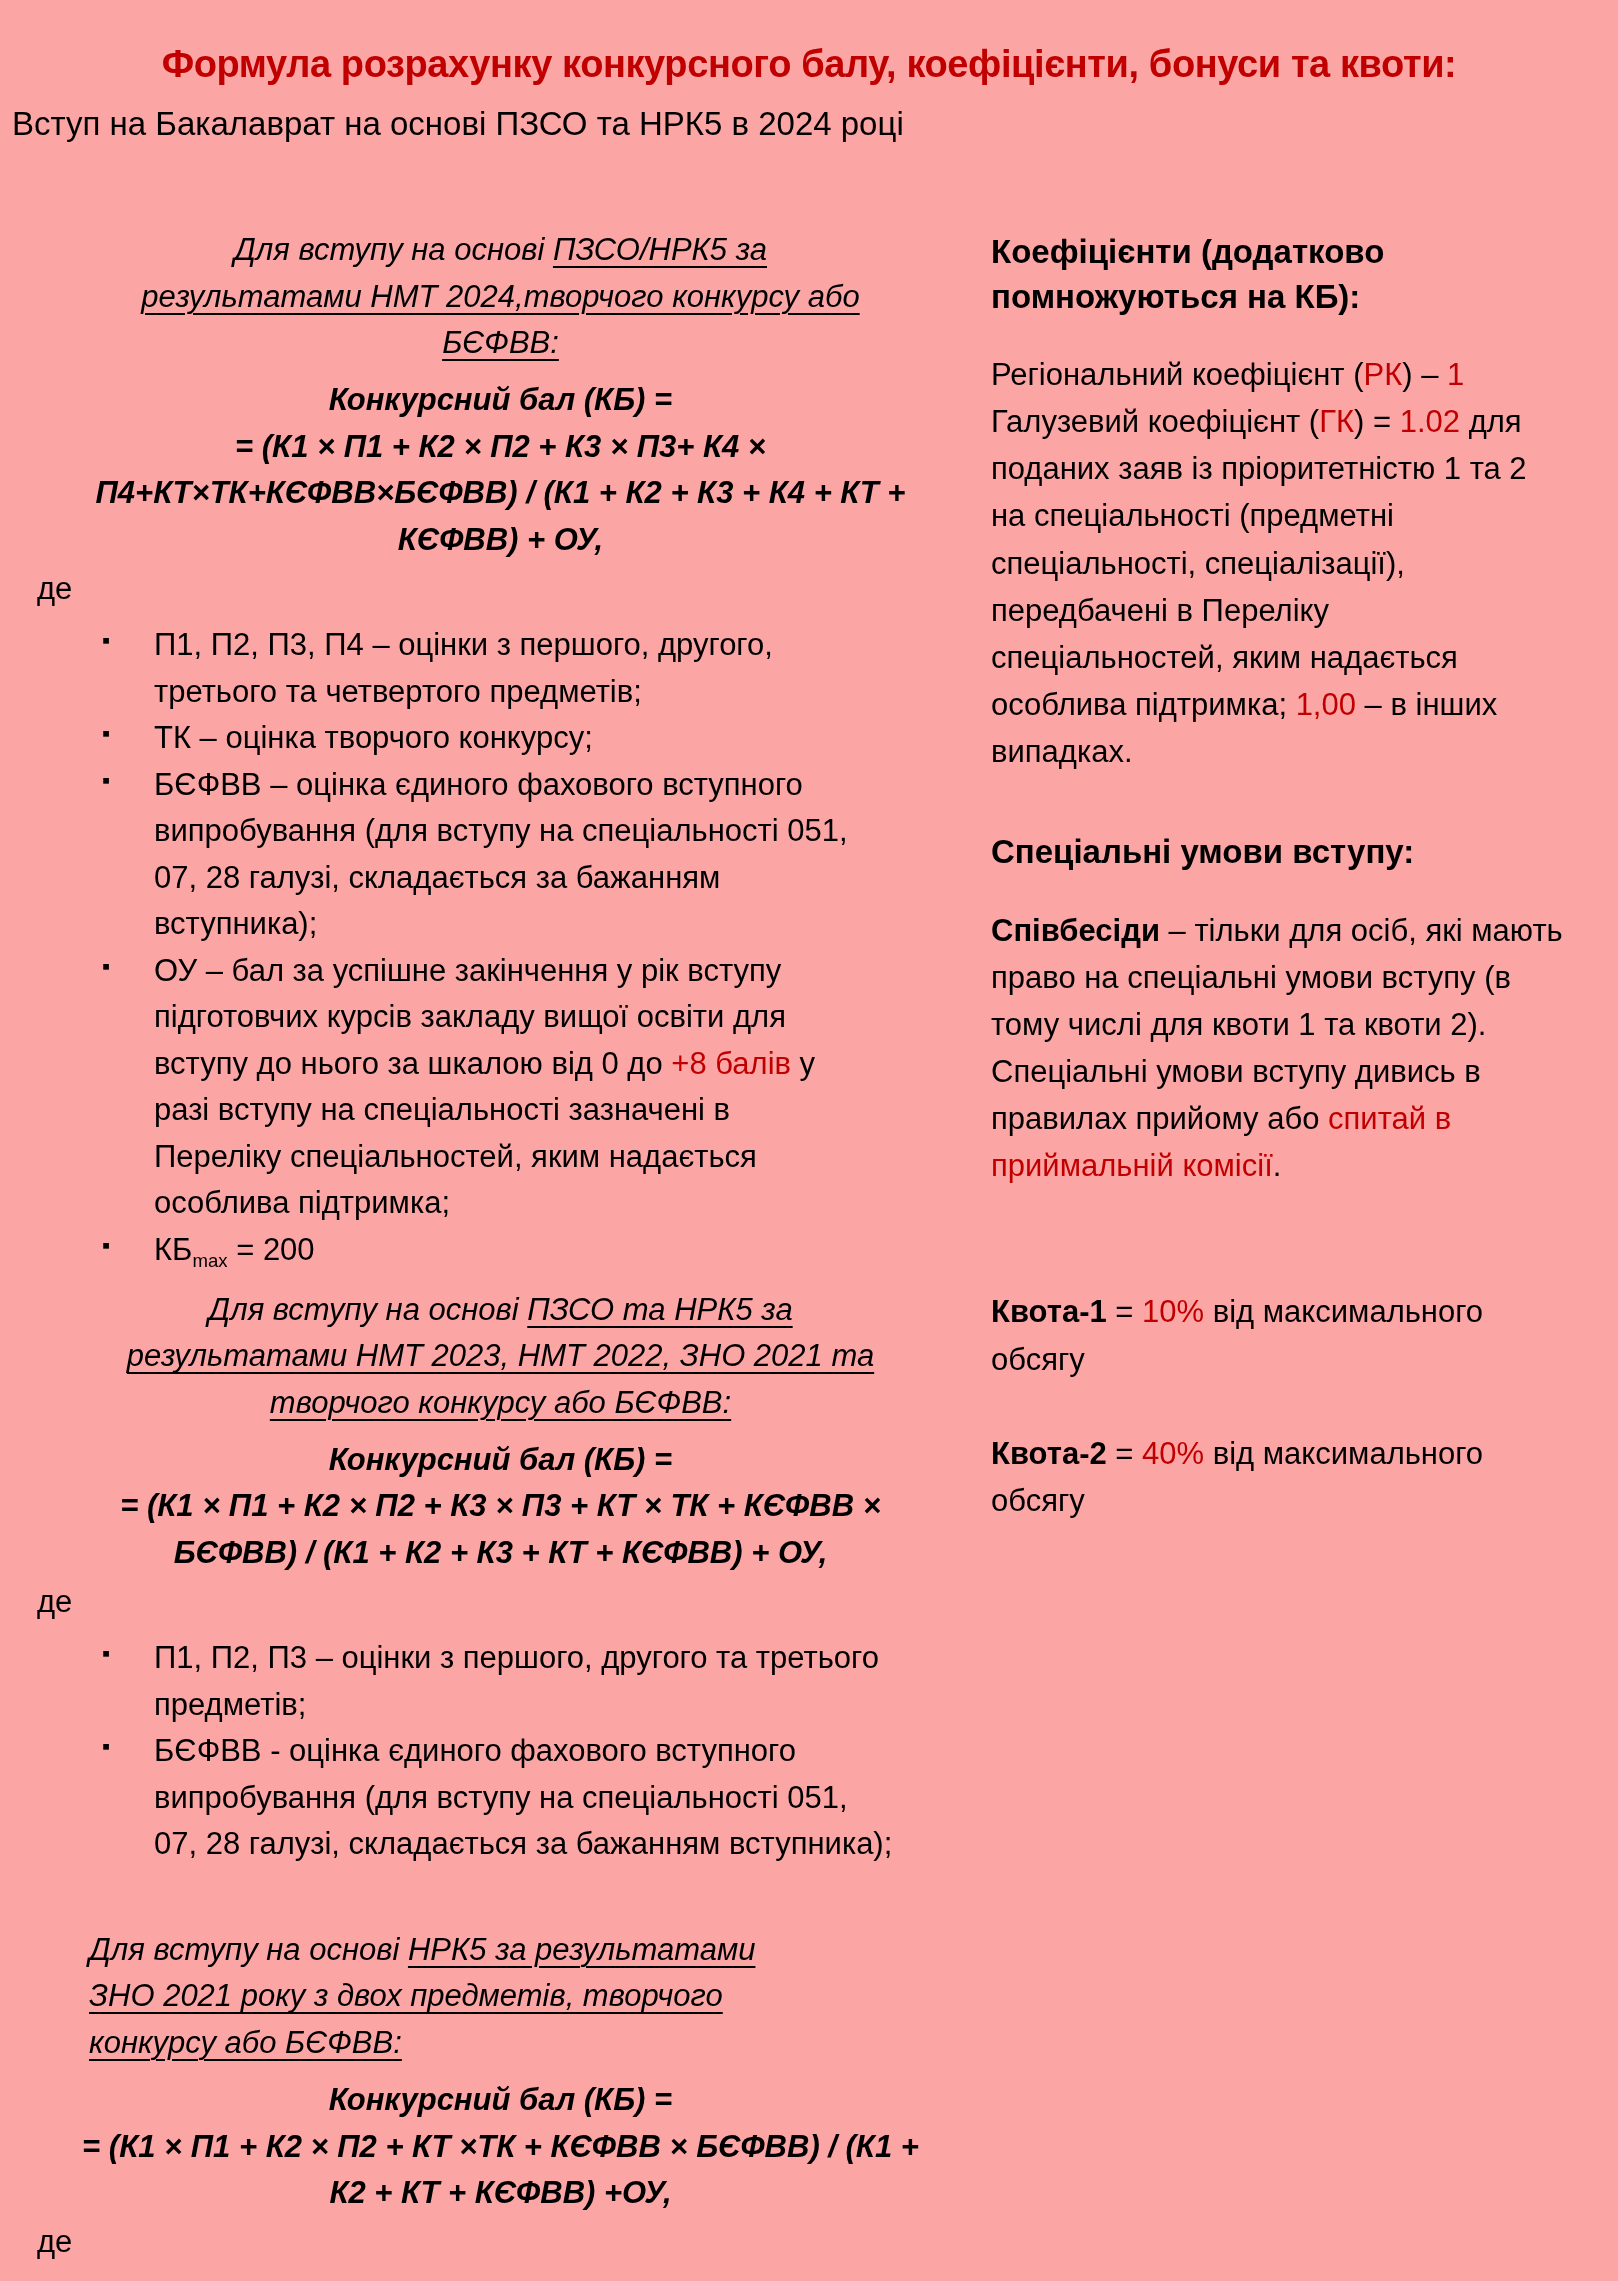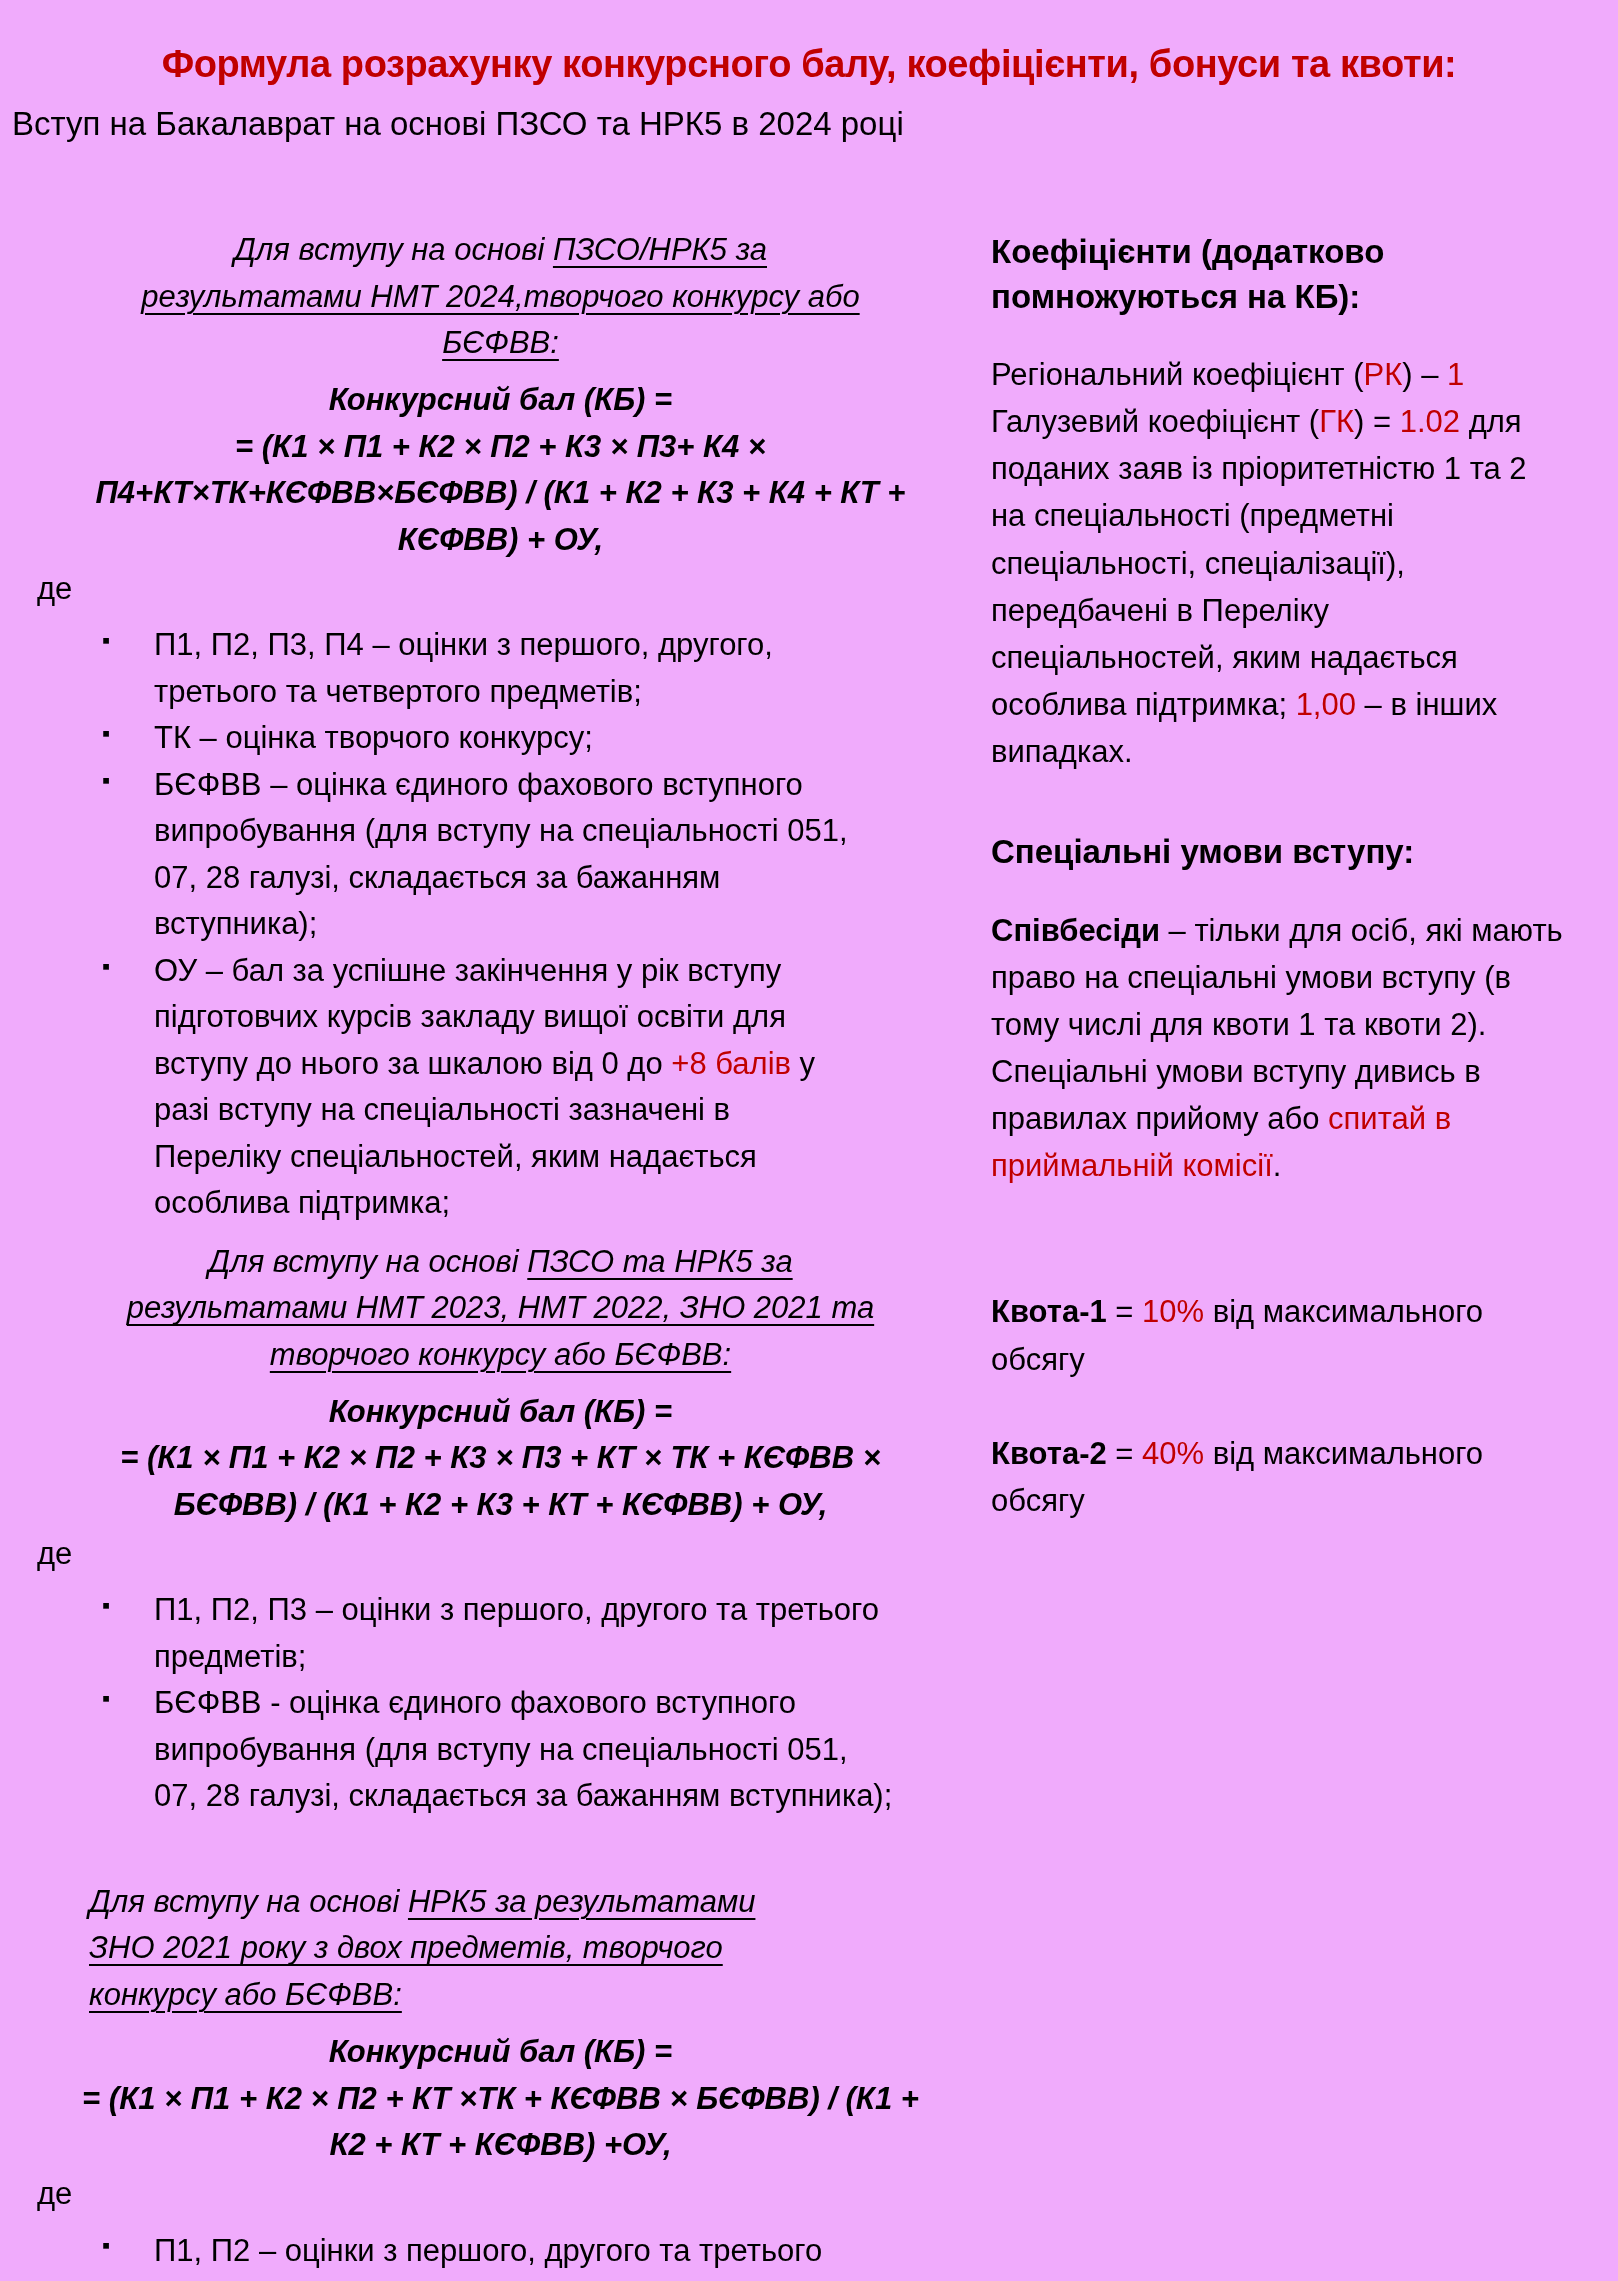--- a/index.html
+++ b/index.html
@@ -1,17 +1,17 @@
 <!DOCTYPE html>
 <html style="font-size:14.3px"><head>
 <meta charset="utf-8">
 <style>
   html,body{margin:0;padding:0;background:#ffffff;}
   .page{
-    position:relative;width:1618px;height:2281px;background:#f0abfc;
+    position:relative;width:1618px;height:2281px;background:#fca5a5;
     font-family:"Liberation Sans", sans-serif;color:#000;overflow:hidden;
   }
   .page-title{
     position:absolute;left:0;right:0;top:43px;text-align:center;
     font-size:38px;font-weight:bold;color:#C00000;letter-spacing:-0.4px;
   }
   .page-subtitle{
     position:absolute;left:12px;right:0;top:105px;font-size:33px;
   }
   .left-col{position:absolute;left:37px;top:227px;width:927px;font-size:31px;}
@@ -59,20 +59,21 @@
       <li>БЄФВВ – оцінка єдиного фахового вступного
 випробування (для вступу на спеціальності 051,
 07, 28 галузі, складається за бажанням
 вступника);</li>
       <li><span>ОУ – бал за успішне закінчення у рік вступу
 підготовчих курсів закладу вищої освіти для
 вступу до нього за шкалою від 0 до </span><span class="red">+8 балів</span><span> у
 разі вступу на спеціальності зазначені в
 Переліку спеціальностей, яким надається
 особлива підтримка;</span></li>
+      <li><span>КБ</span><sub>max</sub><span> = 200</span></li>
     </ul>
 
     <div class="sec-heading"><span>Для вступу на основі </span><span class="u">ПЗСО та НРК5 за
 результатами НМТ 2023, НМТ 2022, ЗНО 2021 та
 творчого конкурсу або БЄФВВ:</span></div>
     <div class="formula-title">Конкурсний бал (КБ) =</div>
     <div class="formula">= (К1 × П1 + К2 × П2 + К3 × П3 + КТ × ТК + КЄФВВ ×
 БЄФВВ) / (К1 + К2 + К3 + КТ + КЄФВВ) + ОУ,</div>
     <div class="de">де</div>
     <ul class="def">

